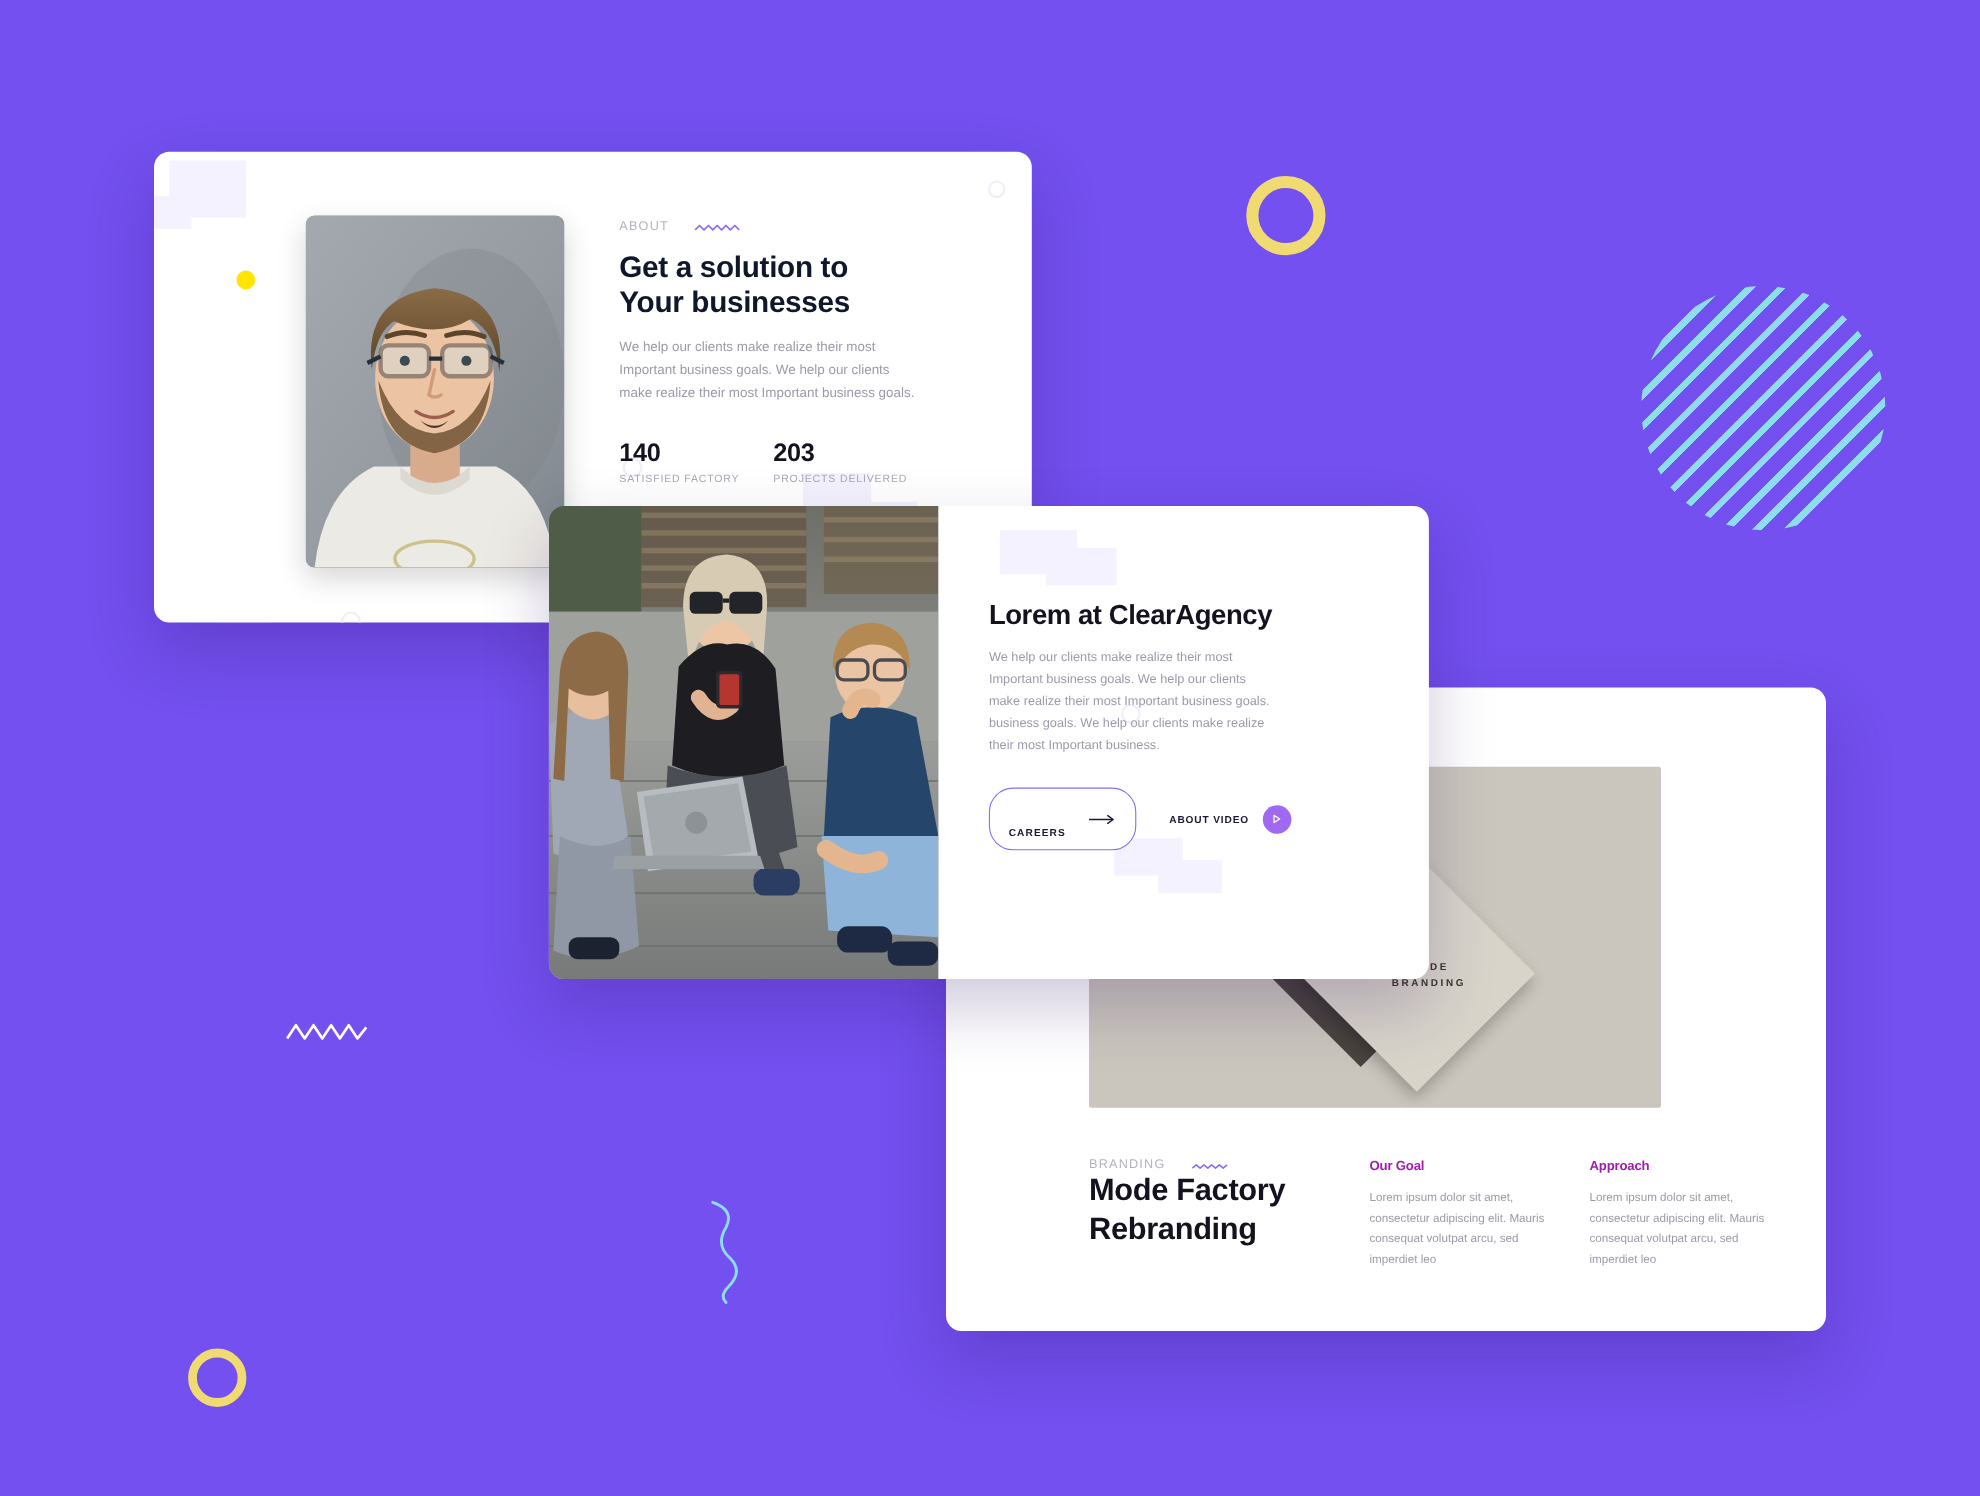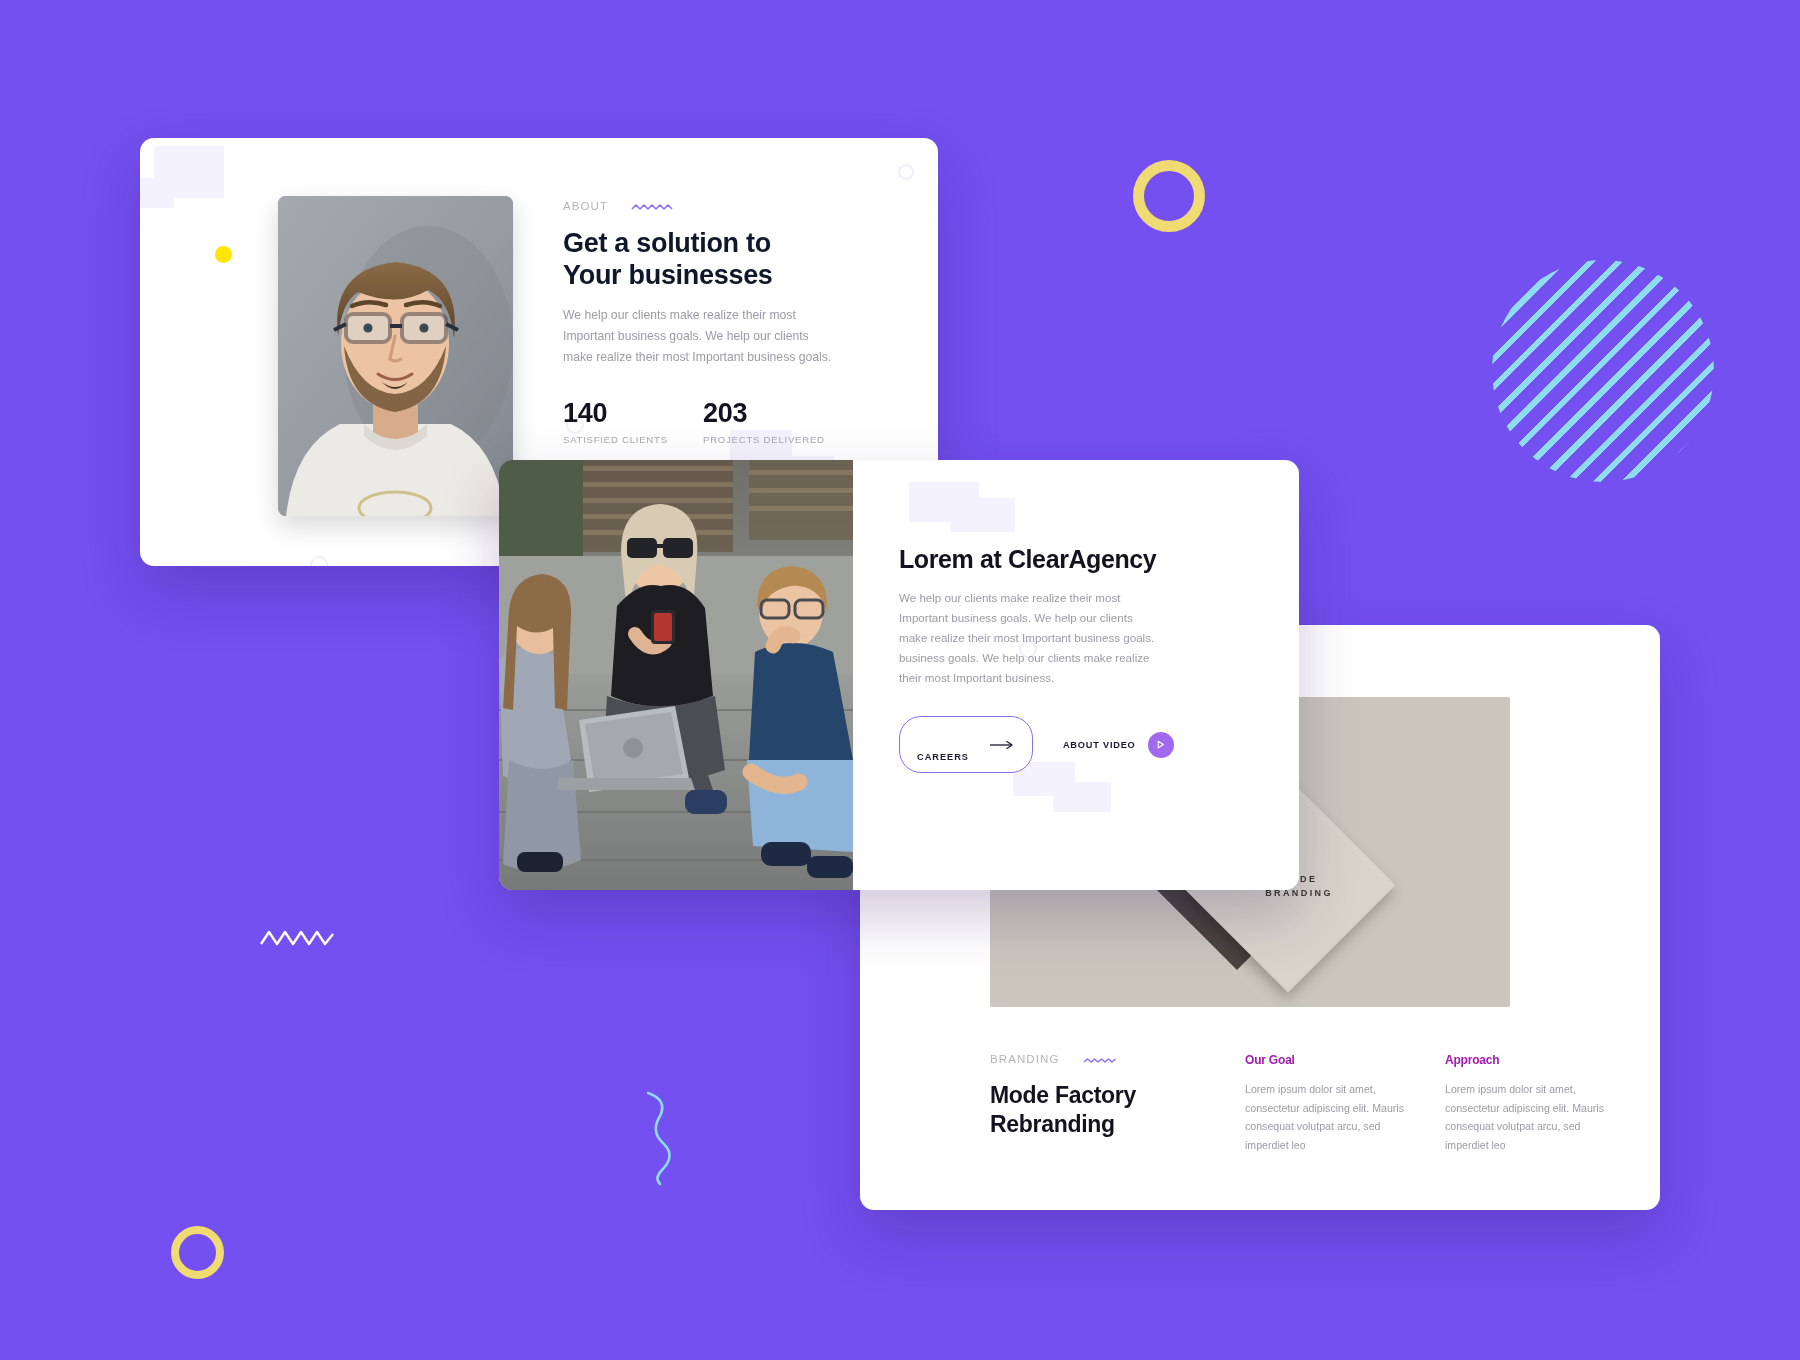--- a/index.html
+++ b/index.html
@@ -72,21 +72,21 @@
 
   .h-big {
     font-size:27px; line-height:1.17; font-weight:700; color:#0f172a;
     letter-spacing:-0.3px;
   }
   .p-body {
     margin-top:14px; font-size:12.2px; line-height:1.72; color:#9c9aa8; max-width:270px;
   }
 
   .stats { margin-top:30px; display:grid; grid-template-columns:140px 1fr; row-gap:26px; }
-  .stat-num { font-size:27px; font-weight:700; color:#14121f; letter-spacing:-0.3px; }
+  .stat-num { font-size:23px; font-weight:700; color:#14121f; letter-spacing:-0.3px; }
   .stat-lbl { margin-top:5px; font-size:9.6px; letter-spacing:0.75px; color:#a9a7b4; }
 
   
   #card-life { left:499px; top:460px; width:800px; height:430px; }
   .photo-group {
     position:absolute; left:0; top:0; width:354px; height:430px;
     background:#6d7179; overflow:hidden;
   }
   .life-body { position:absolute; left:400px; top:85px; width:300px; }
   .h-mid { font-size:25px; font-weight:700; color:#14121f; letter-spacing:-0.4px; }
@@ -125,21 +125,21 @@
   .mf-logo {
     position:absolute; left:254px; top:176px; width:110px;
     text-align:center; font-size:9px; letter-spacing:2.4px;
     font-weight:700; color:#3a352f; line-height:1.55;
   }
   .mode-bottom { position:absolute; left:130px; top:428px; width:640px; display:flex; gap:40px; }
   .mode-col-1 { width:215px; }
   .mode-col { width:160px; }
   .h-col { font-size:12px; font-weight:700; color:#a21caf; letter-spacing:-0.2px; }
   .p-col { margin-top:13px; font-size:10.6px; line-height:1.75; color:#9c9aa8; }
-  .h-mode { margin-top:16px; font-size:23px; line-height:1.24; font-weight:700; color:#14121f; letter-spacing:-0.3px; }
+  .h-mode { font-size:28px; line-height:1.24; font-weight:700; color:#14121f; letter-spacing:-0.3px; }
 </style>
 </head>
 <body>
 
 <div class="deco ring ring-yellow-lg"></div>
 <div class="deco ring ring-yellow-sm"></div>
 <div class="deco dot-yellow-1"></div>
 <div class="deco dot-yellow-2"></div>
 <div class="deco dot-ring-yellow"></div>
 <div class="deco striped-circle"></div>
@@ -231,21 +231,21 @@
     </div>
     <h1 class="h-big">
       <span>Get a solution to</span><br>
       <span>Your businesses</span>
     </h1>
     <p class="p-body">We help our clients make realize their most Important business goals. We help our clients make realize their most Important business goals.</p>
 
     <div class="stats">
       <div>
         <div class="stat-num">140</div>
-        <div class="stat-lbl">SATISFIED CLIENTS</div>
+        <div class="stat-lbl">SATISFIED FACTORY</div>
       </div>
       <div>
         <div class="stat-num">203</div>
         <div class="stat-lbl">PROJECTS DELIVERED</div>
       </div>
       <div>
         <div class="stat-num">121</div>
         <div class="stat-lbl">TEAM MEMBERS</div>
       </div>
       <div>

